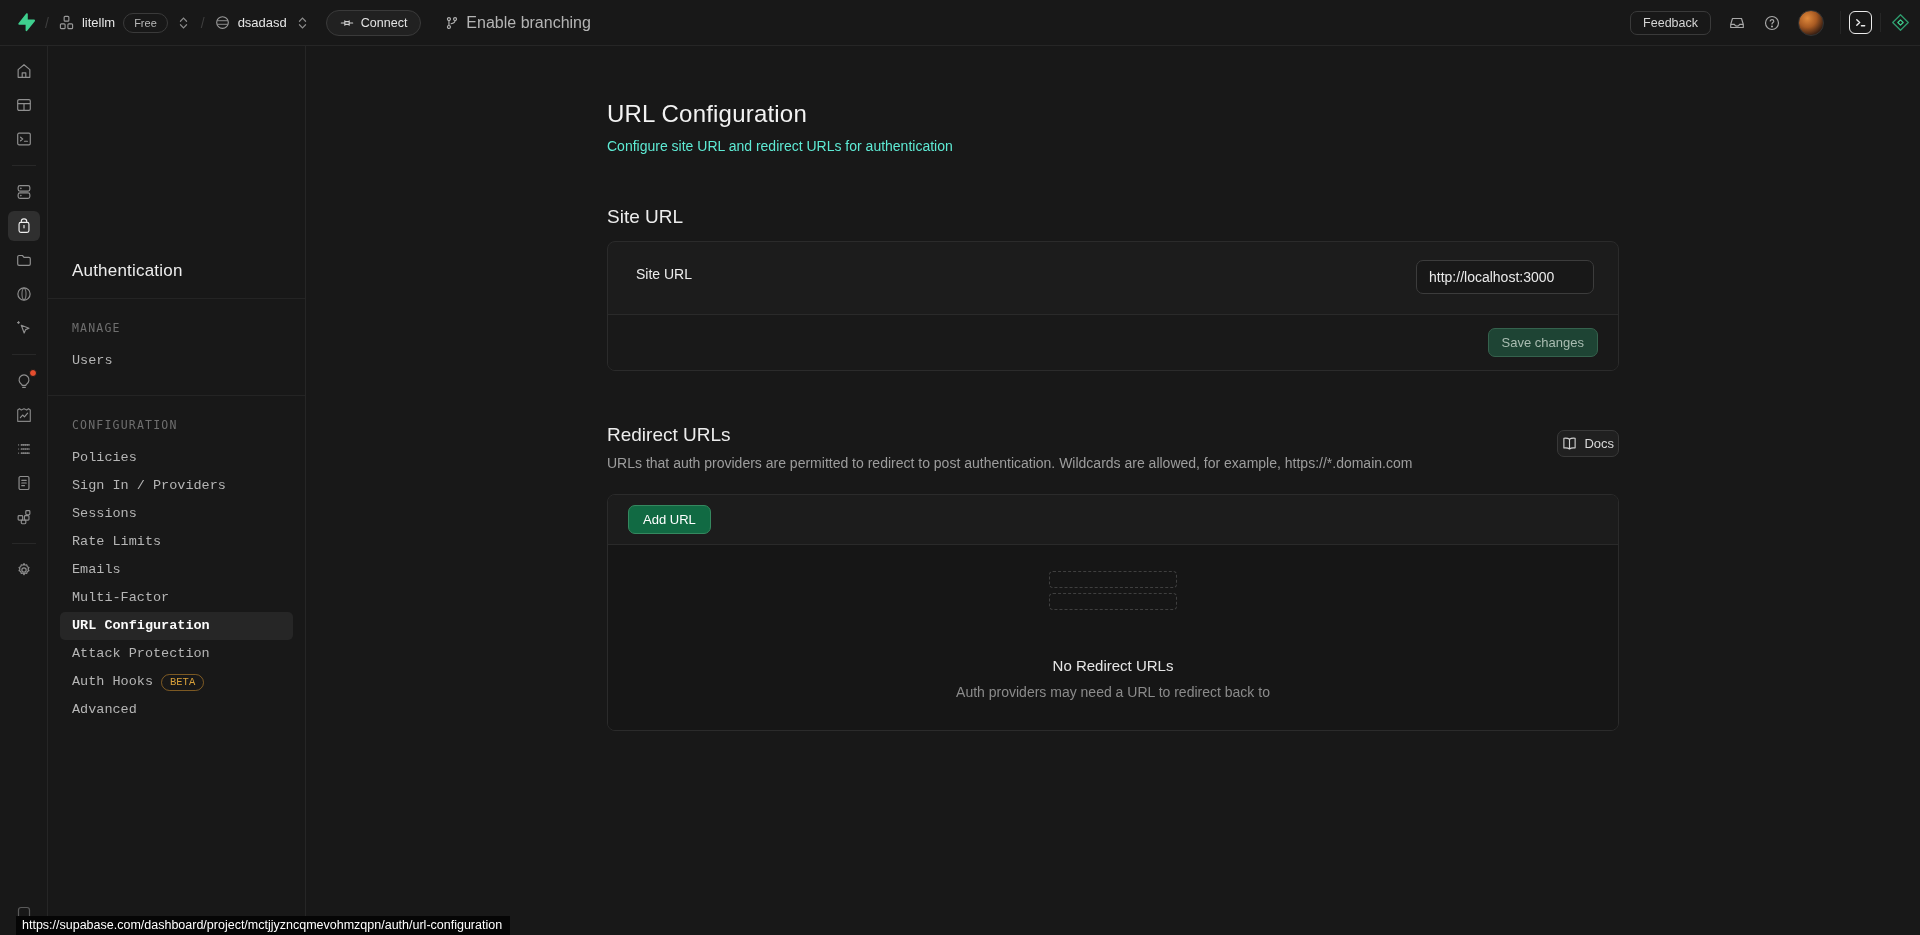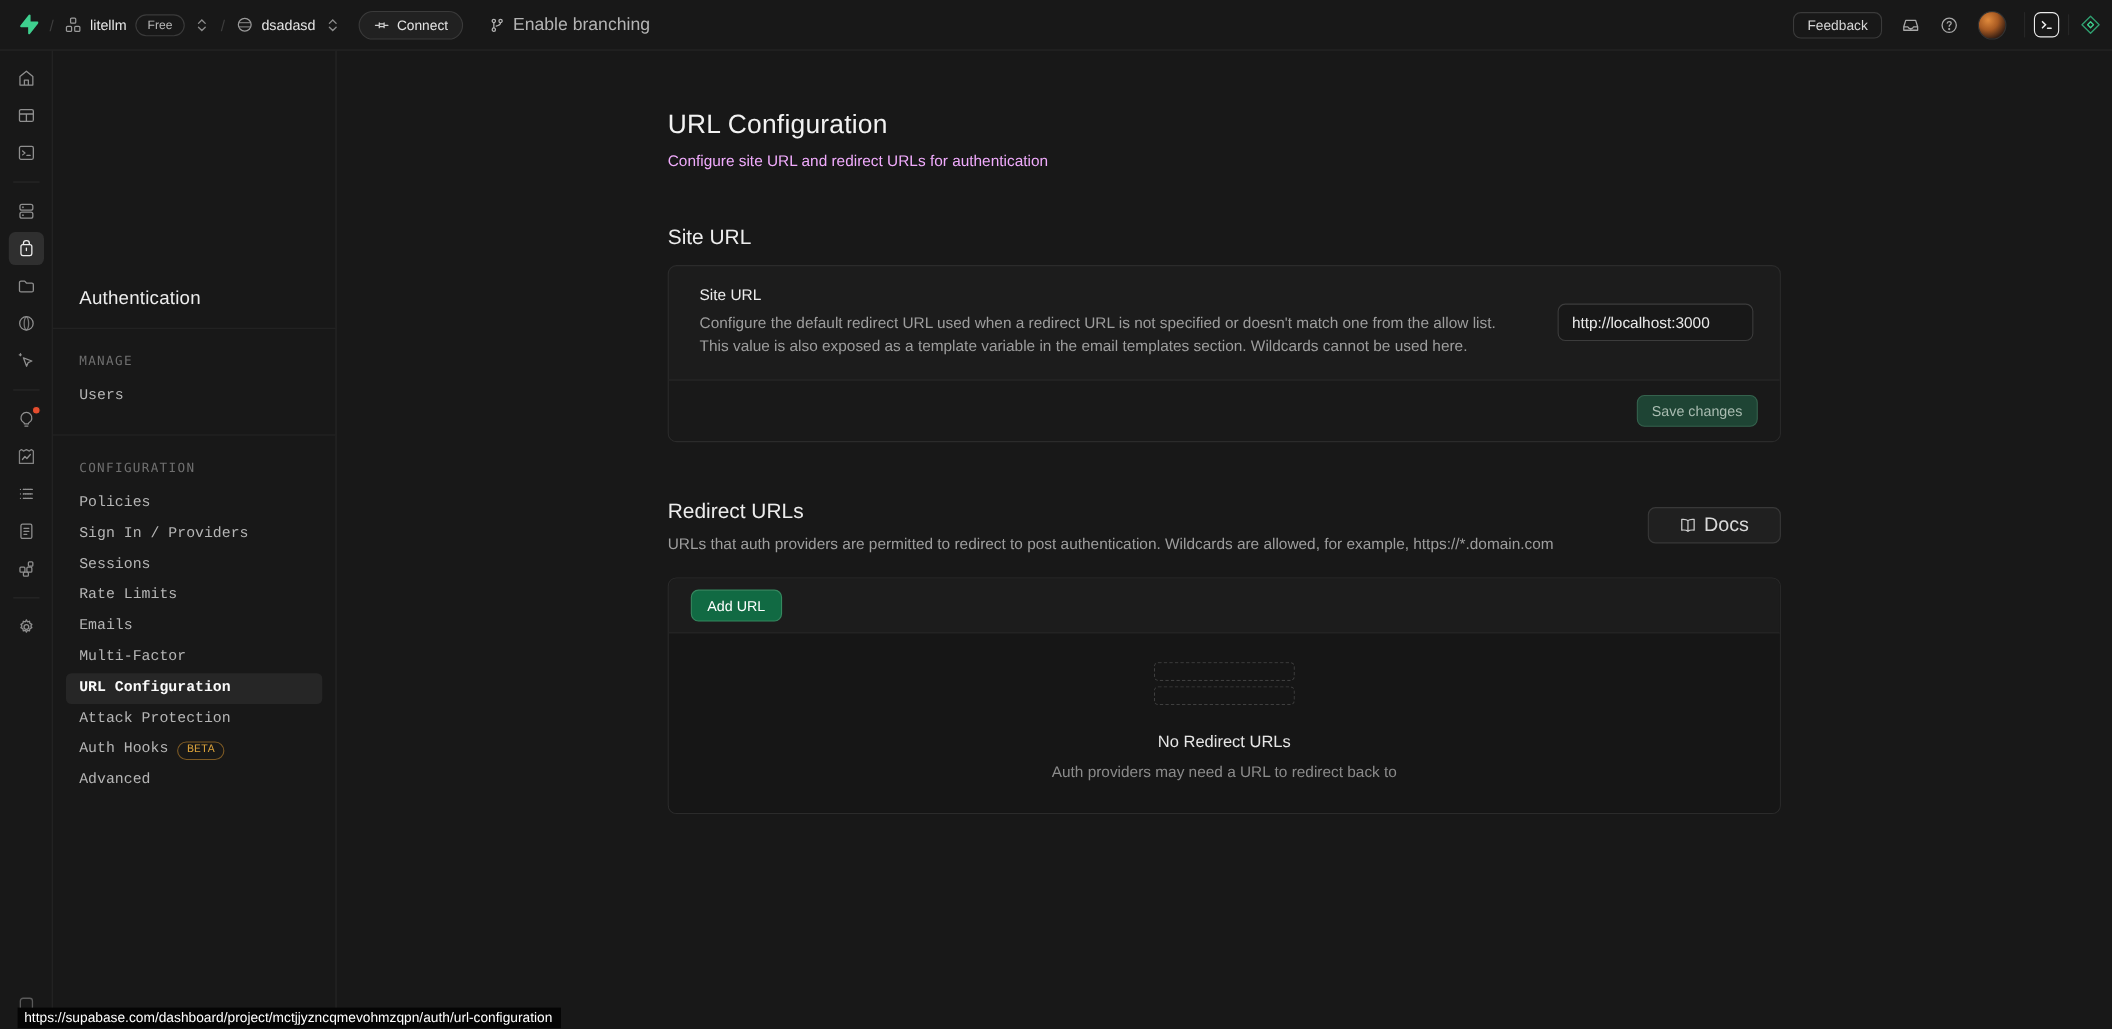--- a/index.html
+++ b/index.html
@@ -92,21 +92,21 @@
   .nav-item.active { background:#262626; color:#fafafa; font-weight:700; }
   .beta-badge {
     border:1px solid rgba(207,143,45,.55); color:#d8a03a; font-size:10.5px;
     padding:0 8px; border-radius:999px; line-height:15px; font-weight:400;
   }
 
   
   .main { flex:1; overflow:hidden; }
   .content { max-width:1012px; margin:0 auto; padding-top:54px; }
   h1.page-title { font-size:24px; font-weight:500; color:#f2f2f2; letter-spacing:.2px; }
-  .page-sub { margin-top:10px; font-size:14px; color:#f0abfc; }
+  .page-sub { margin-top:10px; font-size:14px; color:#5eead4; }
   h2.sec-h { font-size:19px; font-weight:400; color:#ececec; }
   .mt-site { margin-top:52px; }
 
   .card {
     margin-top:13px; border:1px solid #2b2b2b; border-radius:8px; overflow:hidden;
     background:#1c1c1c;
   }
   .card-body { display:flex; align-items:center; gap:30px; padding:18px 24px 20px 28px; }
   .field-label { font-size:14px; color:#ececec; margin-bottom:7px; }
   .field-desc { font-size:14px; color:#9d9d9d; line-height:21px; max-width:775px; }
@@ -121,36 +121,36 @@
   }
   .btn-save {
     background:#1e4434; border:1px solid #35624d; color:#a9bcb1;
     font-size:13px; padding:6px 13px; border-radius:7px; cursor:pointer; font-family:inherit;
   }
 
   .redirect-head { margin-top:53px; display:flex; justify-content:space-between; align-items:flex-start; }
   .redirect-desc { margin-top:9px; font-size:14px; color:#9d9d9d; }
   .btn-docs {
     display:flex; align-items:center; gap:7px; background:#202020; border:1px solid #383838;
-    color:#d9d9d9; font-size:18px; padding:5px 28px; border-radius:7px; cursor:pointer;
+    color:#d9d9d9; font-size:13px; padding:5px 4px; border-radius:7px; cursor:pointer;
     margin-top:6px; font-family:inherit;
   }
   .card2 { margin-top:23px; border:1px solid #2b2b2b; border-radius:8px; overflow:hidden; }
   .card2-head { background:#1c1c1c; padding:10px 20px; display:flex; justify-content:flex-start; border-bottom:1px solid #2a2a2a; }
   .btn-add {
     background:#116a43; border:1px solid #35885f; color:#fff;
     font-size:13px; padding:6px 14px; border-radius:7px; cursor:pointer; font-family:inherit;
   }
   .card2-body {
     background:#161616; padding:26px 20px 30px; display:flex; flex-direction:column; align-items:center;
   }
   .skel {
     width:128px; height:17px; border:1px dashed #3f3f3f; border-radius:4px; margin-bottom:5px;
   }
-  .empty-title { margin-top:20px; font-size:15px; color:#e6e6e6; }
+  .empty-title { margin-top:42px; font-size:15px; color:#e6e6e6; }
   .empty-sub { margin-top:10px; font-size:14px; color:#8b8b8b; }
 
   
   .statusbar {
     position:absolute; left:16px; bottom:0; background:#050505; color:#fff;
     font-size:12.5px; padding:2px 8px 3px 6px; white-space:nowrap;
   }
 </style>
 </head>
 <body>
@@ -401,21 +401,20 @@
     <div class="content">
       <h1 class="page-title">URL Configuration</h1>
       <div class="page-sub">Configure site URL and redirect URLs for authentication</div>
 
       <h2 class="sec-h mt-site">Site URL</h2>
 
       <section class="card">
         <div class="card-body">
           <div style="flex:1">
             <div class="field-label">Site URL</div>
-            <div class="field-desc">Configure the default redirect URL used when a redirect URL is not specified or doesn't match one from the allow list. This value is also exposed as a template variable in the email templates section. Wildcards cannot be used here.</div>
           </div>
           <input class="text-input" type="text" value="http://localhost:3000" style="">
         </div>
         <div class="card-footer">
           <button class="btn-save">Save changes</button>
         </div>
       </section>
 
       <div class="redirect-head">
         <div>

